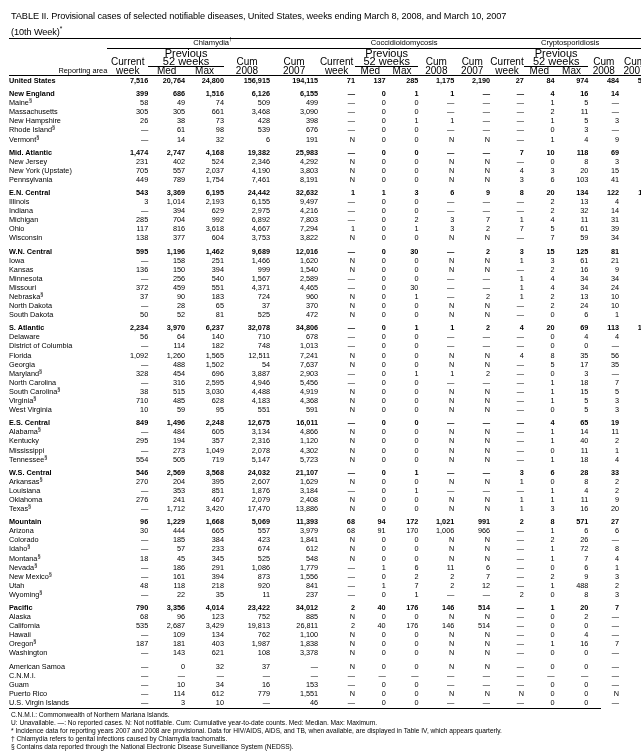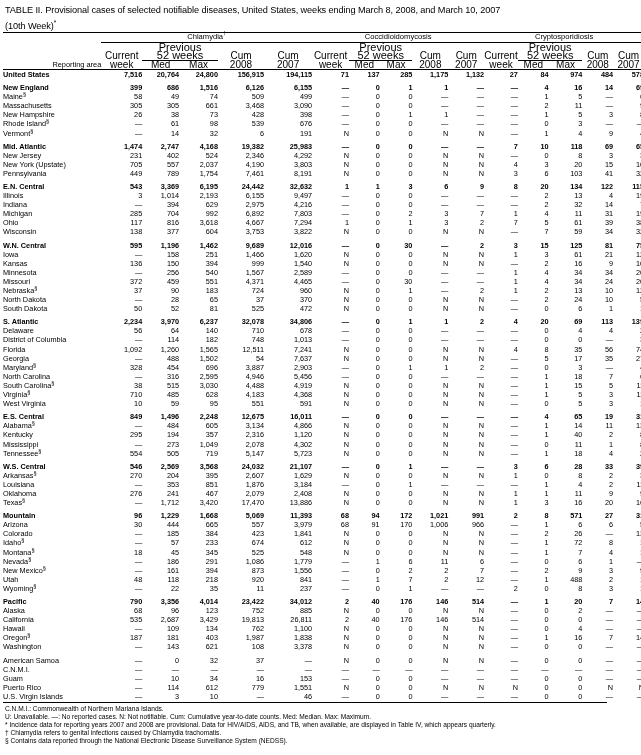--- a/index.html
+++ b/index.html
@@ -11,21 +11,21 @@
     width: 641px;
     height: 755px;
     font-family: "Liberation Sans", sans-serif;
     color: #000000;
     overflow: hidden;
   }
   .page {
     position: relative;
     width: 610px;
     height: 755px;
-    padding: 3px;
+    padding: 9px;
     box-sizing: border-box;
   }
   .title {
     font-size: 9.2px;
     line-height: 11.5px;
     font-weight: normal;
     letter-spacing: -0.1px;
     padding: 2px 4px 0 2px;
     margin: 0;
   }
@@ -209,21 +209,21 @@
           <td class="area">United States</td>
           <td class="val">7,516</td>
           <td class="val">20,764</td>
           <td class="val">24,800</td>
           <td class="val">156,915</td>
           <td class="val">194,115</td>
           <td class="val">71</td>
           <td class="val">137</td>
           <td class="val">285</td>
           <td class="val">1,175</td>
-          <td class="val">1,132</td>
+          <td class="val">2,190</td>
           <td class="val">27</td>
           <td class="val">84</td>
           <td class="val">974</td>
           <td class="val">484</td>
           <td class="val">578</td>
         </tr>
         <tr class="spacer">
           <td colspan="16"></td>
         </tr>
         <tr class="row bold">

